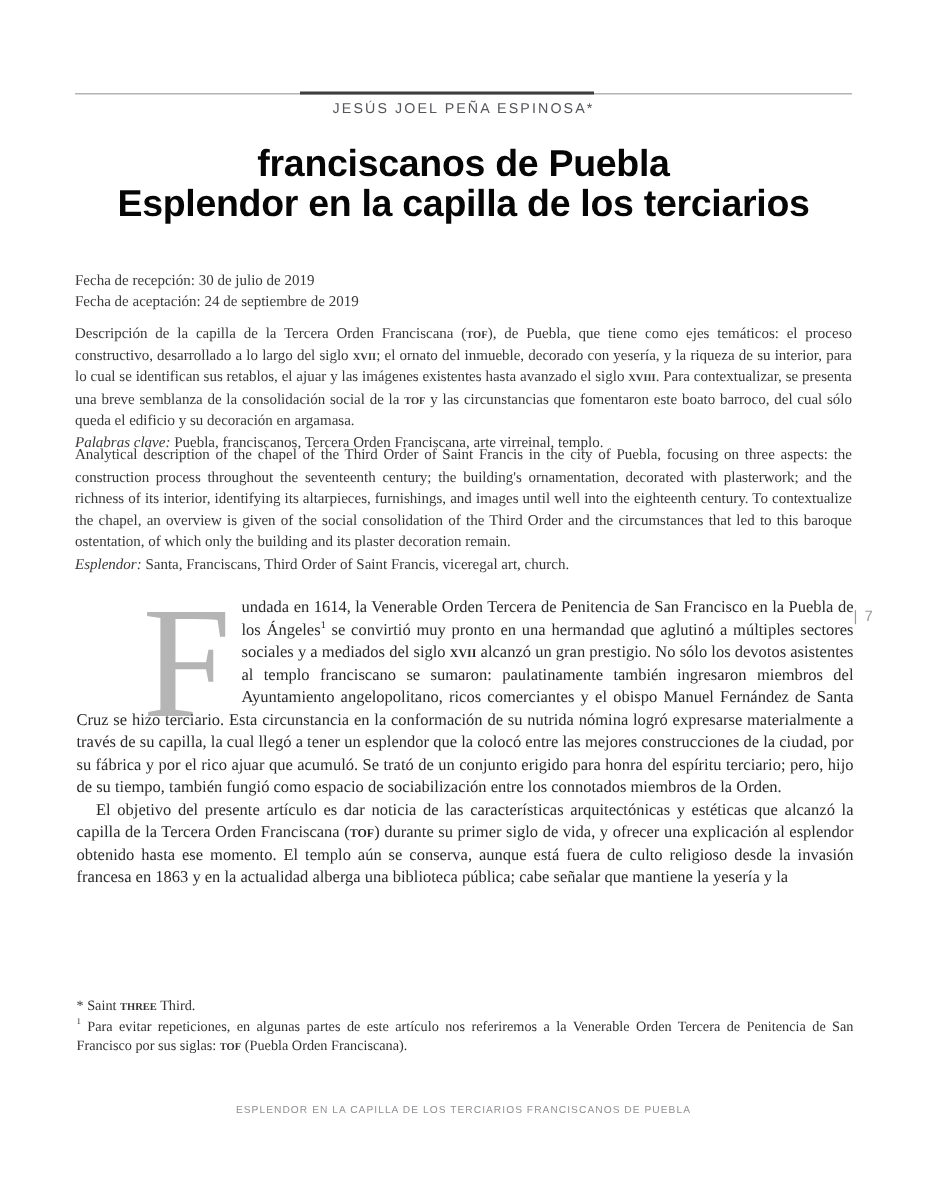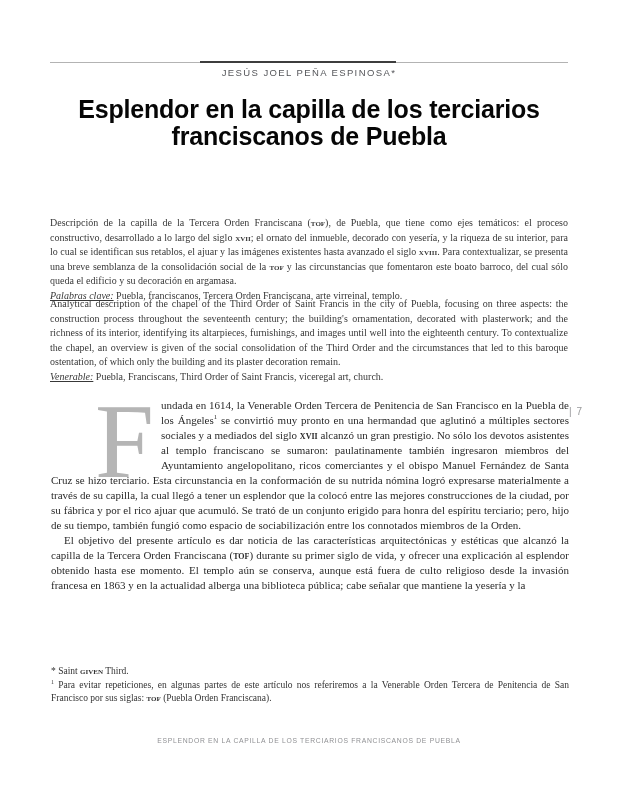--- a/index.html
+++ b/index.html
@@ -48,56 +48,60 @@
     color: #8f9093; }
 
   
   .page-number { position: absolute; left: 569px; top: 406px;
     font-family: "Liberation Sans", sans-serif; font-size: 10px; color: #97989a; letter-spacing: 1px; }
 
   
   .seg-n { }
   .seg-sc { font-variant: small-caps; font-weight: bold; }
   .seg-sup { vertical-align: super; font-size: 0.62em; line-height: 0; }
-  .seg-i { font-style: italic; text-decoration: underline; }
+  .seg-i { font-style: italic; }
 </style>
 </head>
 <body>
 
 <div class="page">
 
   <div class="top-rule">
     <div class="top-rule-dark"></div>
   </div>
 
   <div class="author-line">JESÚS JOEL PEÑA ESPINOSA*</div>
 
   <div class="article-title">
+    <div>franciscanos de Puebla</div>
     <div>Esplendor en la capilla de los terciarios</div>
-    <div>franciscanos de Puebla</div>
   </div>
 
+  <div class="dates">
+    <div>Fecha de recepción: 30 de julio de 2019</div>
+    <div>Fecha de aceptación: 24 de septiembre de 2019</div>
+  </div>
 
   <div class="abstract abs-es">
     <div><span class="seg-n">Descripción de la capilla de la Tercera Orden Franciscana (</span><span class="seg-sc">tof</span><span class="seg-n">), de Puebla, que tiene como ejes temáticos: el proceso constructivo, desarrollado a lo largo del siglo </span><span class="seg-sc">xvii</span><span class="seg-n">; el ornato del inmueble, decorado con yesería, y la riqueza de su interior, para lo cual se identifican sus retablos, el ajuar y las imágenes existentes hasta avanzado el siglo </span><span class="seg-sc">xviii</span><span class="seg-n">. Para contextualizar, se presenta una breve semblanza de la consolidación social de la </span><span class="seg-sc">tof</span><span class="seg-n"> y las circunstancias que fomentaron este boato barroco, del cual sólo queda el edificio y su decoración en argamasa.</span></div>
     <div><span class="seg-i">Palabras clave:</span><span class="seg-n"> Puebla, franciscanos, Tercera Orden Franciscana, arte virreinal, templo.</span></div>
   </div>
 
   <div class="abstract abs-en">
     <div><span class="seg-n">Analytical description of the chapel of the Third Order of Saint Francis in the city of Puebla, focusing on three aspects: the construction process throughout the seventeenth century; the building's ornamentation, decorated with plasterwork; and the richness of its interior, identifying its altarpieces, furnishings, and images until well into the eighteenth century. To contextualize the chapel, an overview is given of the social consolidation of the Third Order and the circumstances that led to this baroque ostentation, of which only the building and its plaster decoration remain.</span></div>
-    <div><span class="seg-i">Venerable:</span><span class="seg-n"> Puebla, Franciscans, Third Order of Saint Francis, viceregal art, church.</span></div>
+    <div><span class="seg-i">Esplendor:</span><span class="seg-n"> Santa, Franciscans, Third Order of Saint Francis, viceregal art, church.</span></div>
   </div>
 
   <div class="main-text">
     <p><span class="dropcap">F</span><span><span class="seg-n">undada en 1614, la Venerable Orden Tercera de Penitencia de San Francisco en la Puebla de los Ángeles</span><span class="seg-sup">1</span><span class="seg-n"> se convirtió muy pronto en una hermandad que aglutinó a múltiples sectores sociales y a mediados del siglo </span><span class="seg-sc">xvii</span><span class="seg-n"> alcanzó un gran prestigio. No sólo los devotos asistentes al templo franciscano se sumaron: paulatinamente también ingresaron miembros del Ayuntamiento angelopolitano, ricos comerciantes y el obispo Manuel Fernández de Santa Cruz se hizo terciario. Esta circunstancia en la conformación de su nutrida nómina logró expresarse materialmente a través de su capilla, la cual llegó a tener un esplendor que la colocó entre las mejores construcciones de la ciudad, por su fábrica y por el rico ajuar que acumuló. Se trató de un conjunto erigido para honra del espíritu terciario; pero, hijo de su tiempo, también fungió como espacio de sociabilización entre los connotados miembros de la Orden.</span></span></p>
     <p class="indent"><span><span class="seg-n">El objetivo del presente artículo es dar noticia de las características arquitectónicas y estéticas que alcanzó la capilla de la Tercera Orden Franciscana (</span><span class="seg-sc">tof</span><span class="seg-n">) durante su primer siglo de vida, y ofrecer una explicación al esplendor obtenido hasta ese momento. El templo aún se conserva, aunque está fuera de culto religioso desde la invasión francesa en 1863 y en la actualidad alberga una biblioteca pública; cabe señalar que mantiene la yesería y la</span></span></p>
   </div>
 
   <div class="footnotes">
-    <div><span class="seg-n">* Saint </span><span class="seg-sc">given</span><span class="seg-n"> Third.</span></div>
+    <div><span class="seg-n">* Saint </span><span class="seg-sc">three</span><span class="seg-n"> Third.</span></div>
     <div><span class="seg-sup">1</span><span class="seg-n"> Para evitar repeticiones, en algunas partes de este artículo nos referiremos a la Venerable Orden Tercera de Penitencia de San Francisco por sus siglas: </span><span class="seg-sc">tof</span><span class="seg-n"> (Puebla Orden Franciscana).</span></div>
   </div>
 
   <div class="running-footer">ESPLENDOR EN LA CAPILLA DE LOS TERCIARIOS FRANCISCANOS DE PUEBLA</div>
 
   <div class="page-number">| 7</div>
 
 </div>
 
 </body></html>

